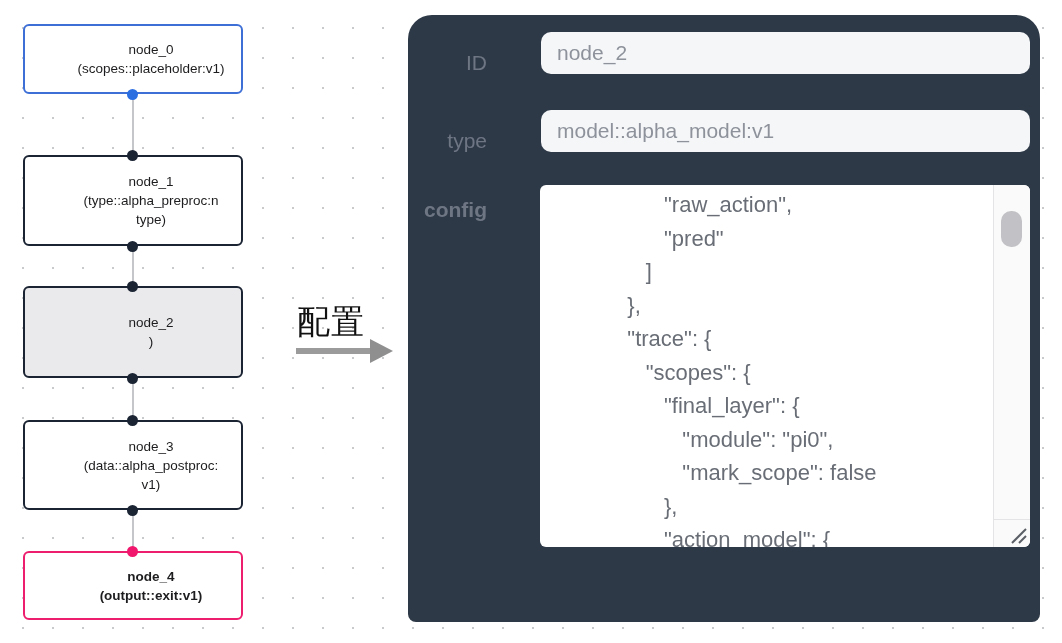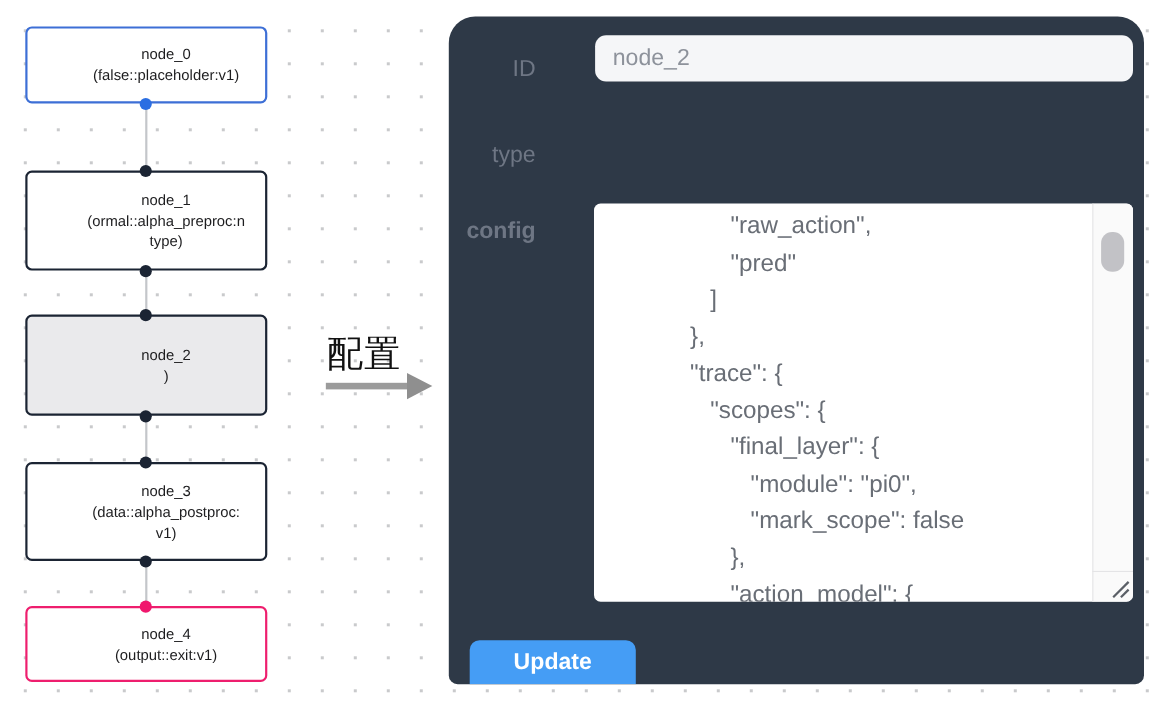--- a/index.html
+++ b/index.html
@@ -80,62 +80,63 @@
 
 <div class="canvas">
 
   <div id="graph">
       <div class="edge" style="top: 94px; height: 61px;"></div>
       <div class="edge" style="top: 246px; height: 40px;"></div>
       <div class="edge" style="top: 378px; height: 42px;"></div>
       <div class="edge" style="top: 510px; height: 41px;"></div>
       <div class="node" style="top: 24px; height: 70px; border-color: rgb(61, 111, 214); border-width: 2px; background: rgb(255, 255, 255);">
         <div>node_0</div>
-        <div>(false::placeholder:v1)</div>
+        <div>(scopes::placeholder:v1)</div>
       </div>
       <div class="port" style="background: rgb(43, 110, 226); top: 88.5px;"></div>
       <div class="node" style="top: 155px; height: 91px; border-color: rgb(27, 36, 51); border-width: 2px; background: rgb(255, 255, 255);">
         <div>node_1</div>
-        <div>(ormal::alpha_preproc:n</div>
+        <div>(type::alpha_preproc:n</div>
         <div>type)</div>
       </div>
       <div class="port" style="background: rgb(27, 36, 51); top: 149.5px;"></div>
       <div class="port" style="background: rgb(27, 36, 51); top: 240.5px;"></div>
       <div class="node" style="top: 286px; height: 92px; border-color: rgb(27, 36, 51); border-width: 2.5px; background: rgb(234, 234, 236);">
         <div>node_2</div>
         <div>)</div>
       </div>
       <div class="port" style="background: rgb(27, 36, 51); top: 280.5px;"></div>
       <div class="port" style="background: rgb(27, 36, 51); top: 372.5px;"></div>
       <div class="node" style="top: 420px; height: 90px; border-color: rgb(27, 36, 51); border-width: 2px; background: rgb(255, 255, 255);">
         <div>node_3</div>
         <div>(data::alpha_postproc:</div>
         <div>v1)</div>
       </div>
       <div class="port" style="background: rgb(27, 36, 51); top: 414.5px;"></div>
       <div class="port" style="background: rgb(27, 36, 51); top: 504.5px;"></div>
-      <div class="node" style="top: 551px; height: 69px; border-color: rgb(238, 30, 110); border-width: 2px; background: rgb(255, 255, 255);">
+      <div class="node" style="top: 551px; height: 69px; border-color: rgb(238, 30, 110); border-width: 2px; background: rgb(255, 255, 255); font-weight: bold;">
         <div>node_4</div>
         <div>(output::exit:v1)</div>
       </div>
       <div class="port" style="background: rgb(240, 23, 109); top: 545.5px;"></div>
     </div>
 
   <div class="annot-label">配置</div>
   <svg class="annot-arrow" width="98" height="28" viewBox="0 0 98 28">
     <rect x="0" y="11" width="76" height="6" fill="#9b9b9b"></rect>
     <polygon points="74,2 97,14 74,26" fill="#8f8f8f"></polygon>
   </svg>
 
   <div class="panel">
 
     <div class="label-col" style="top:36px;">ID</div>
     <input class="inp" style="top: 17px;" value="node_2">
 
     <div class="label-col" style="top:114px;">type</div>
+    <input class="inp" style="top: 95px;" value="model::alpha_model:v1">
 
     <div class="label-col" style="top:183px;font-weight:bold;">config</div>
 
     <div class="config-box">
       <pre class="config-pre" id="config-pre">                  "raw_action",
                   "pred"
                ]
             },
             "trace": {
                "scopes": {
@@ -148,15 +149,14 @@
         <div class="vthumb"></div>
       </div>
       <div class="corner">
         <svg class="resize-handle" width="20" height="20" viewBox="0 0 20 20">
           <line x1="4" y1="18" x2="18" y2="4" stroke="#5a5f66" stroke-width="2"></line>
           <line x1="11" y1="18" x2="18" y2="11" stroke="#5a5f66" stroke-width="2"></line>
         </svg>
       </div>
     </div>
 
-    <button class="update-btn">Update</button>
   </div>
 </div>
 
 </body></html>

